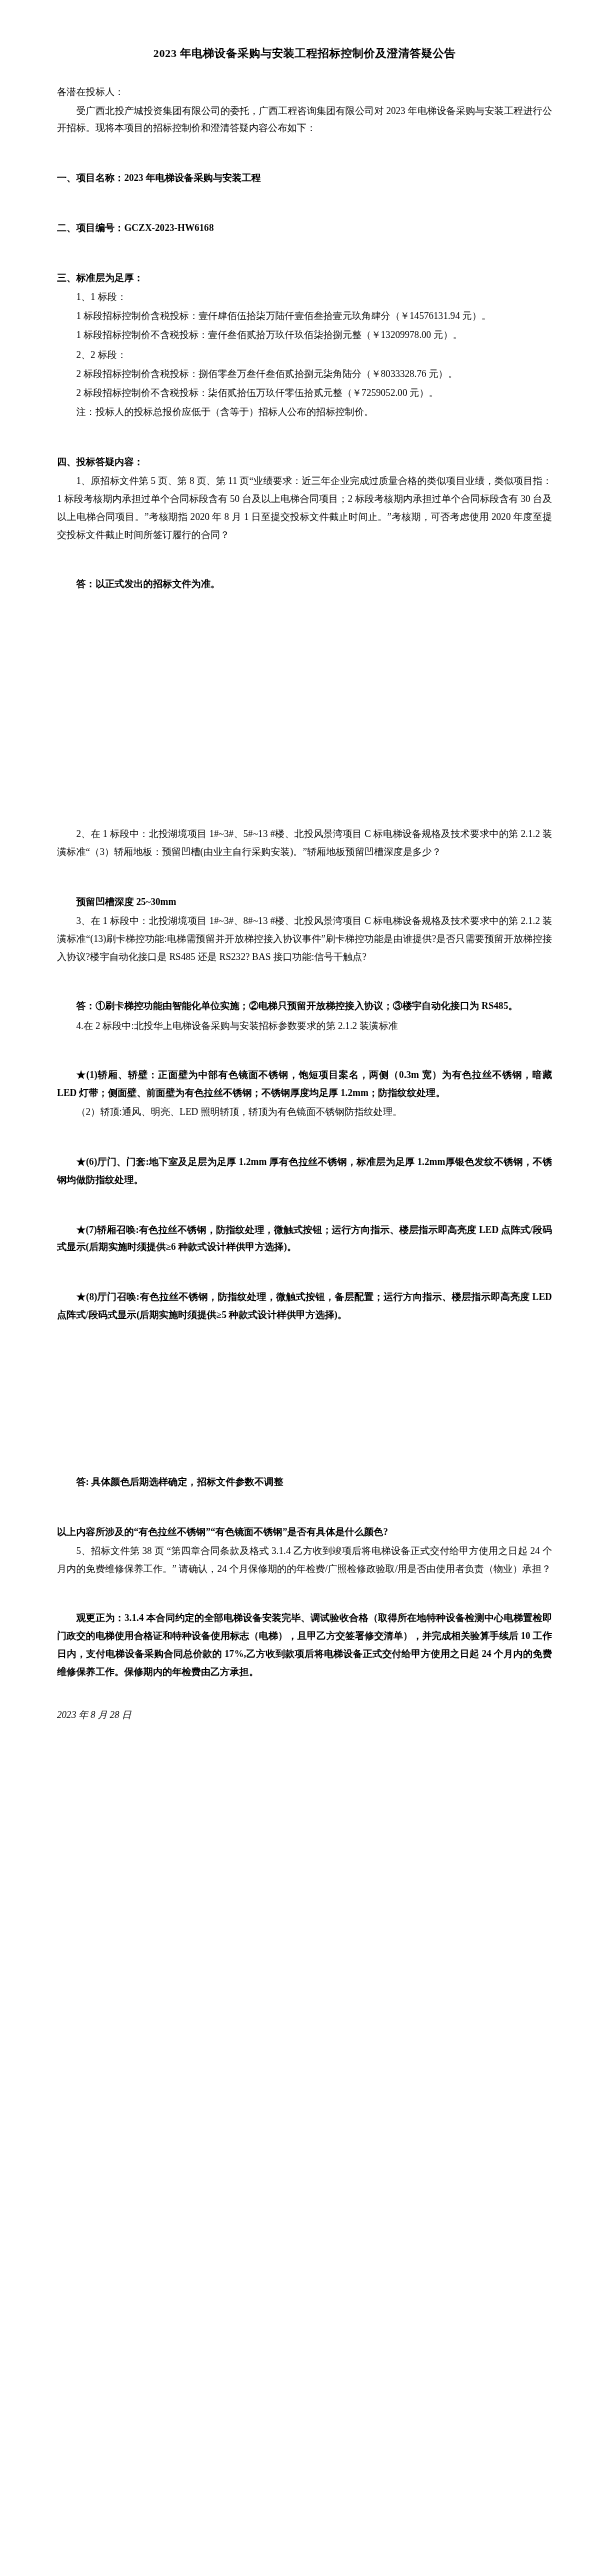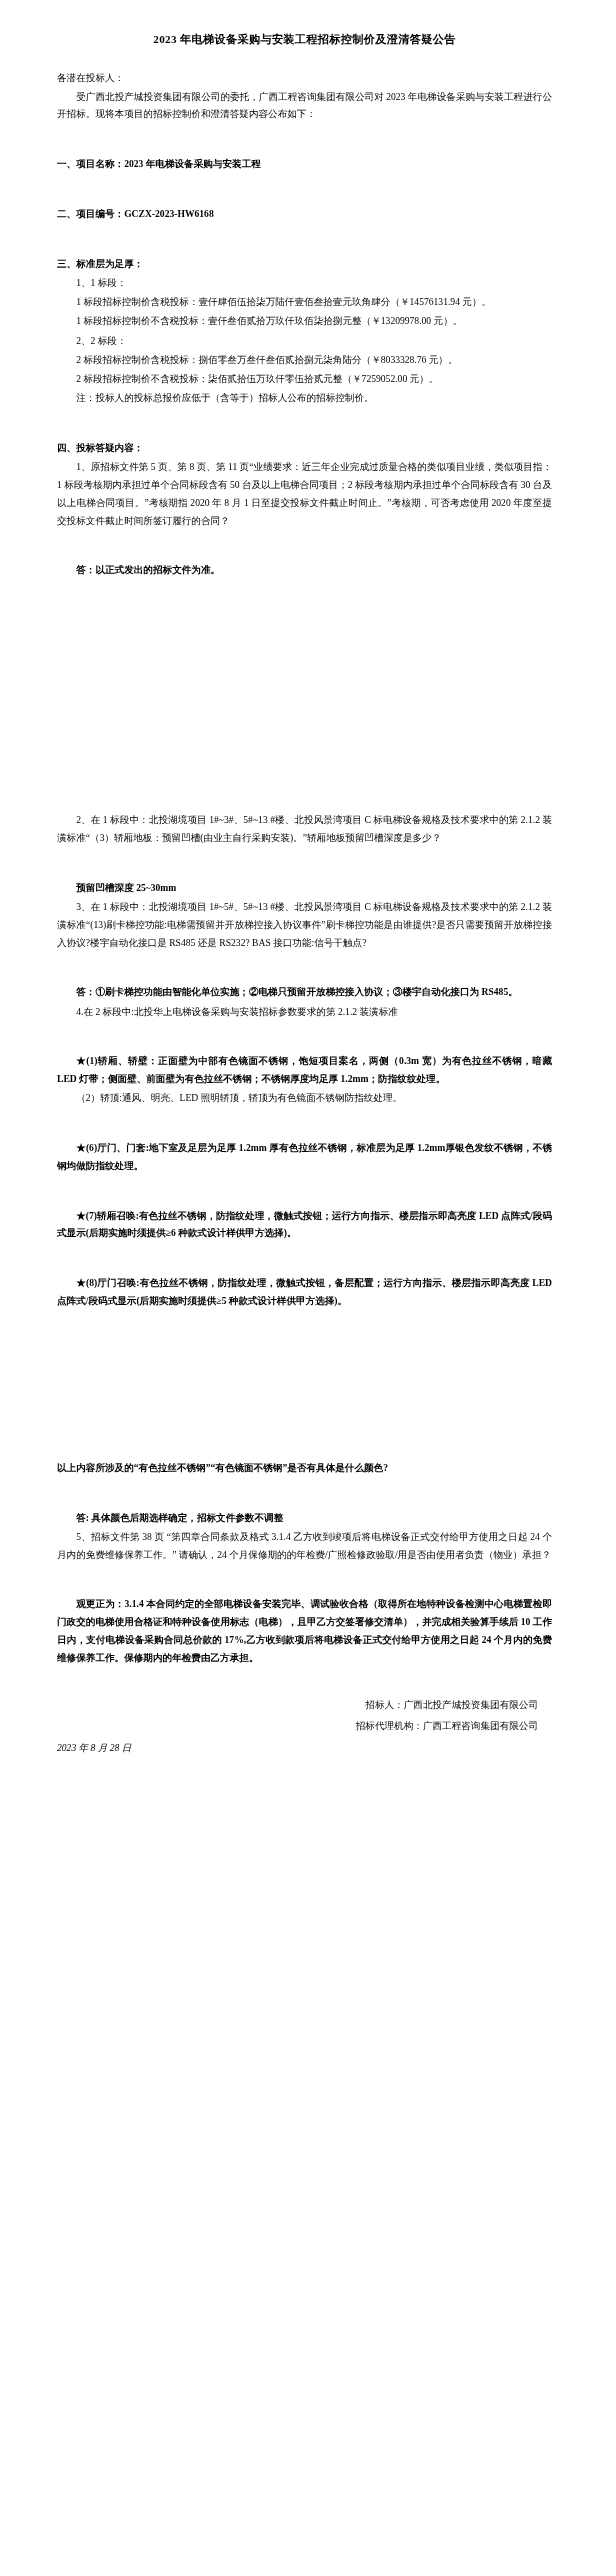--- a/index.html
+++ b/index.html
@@ -12,21 +12,21 @@
     min-height: 2576px;
     font-family: "Liberation Serif", "DejaVu Serif", serif;
     color: #000000;
     font-size: 9.6px;
     line-height: 1.85;
   }
   .page {
     width: 609px;
     min-height: 2576px;
     box-sizing: border-box;
-    padding: 26px 57px 31px 57px;
+    padding: 40px 57px 31px 57px;
     position: relative;
   }
   .doc-title {
     text-align: center;
     font-weight: bold;
     font-size: 11.2px;
     letter-spacing: 0.3px;
     margin: 4.6px 0 20px 0;
     line-height: 1.6;
   }
@@ -95,41 +95,37 @@
   <p class="para ind0 bold">四、投标答疑内容：</p>
 
   <p class="para ind2">1、原招标文件第 5 页、第 8 页、第 11 页“业绩要求：近三年企业完成过质量合格的类似项目业绩，类似项目指：1 标段考核期内承担过单个合同标段含有 50 台及以上电梯合同项目；2 标段考核期内承担过单个合同标段含有 30 台及以上电梯合同项目。”考核期指 2020 年 8 月 1 日至提交投标文件截止时间止。”考核期，可否考虑使用 2020 年度至提交投标文件截止时间所签订履行的合同？</p>
   <p class="para ind2 bold">答：以正式发出的招标文件为准。</p>
 
   <div class="spacer-lg"></div>
 
   <p class="para ind2">2、在 1 标段中：北投湖境项目 1#~3#、5#~13 #楼、北投风景湾项目 C 标电梯设备规格及技术要求中的第 2.1.2 装潢标准“（3）轿厢地板：预留凹槽(由业主自行采购安装)。”轿厢地板预留凹槽深度是多少？</p>
   <p class="para ind2 bold">预留凹槽深度 25~30mm</p>
 
-  <p class="para ind2">3、在 1 标段中：北投湖境项目 1#~5#、5#~13 #楼、北投风景湾项目 C 标电梯设备规格及技术要求中的第 2.1.2 装潢标准“(13)刷卡梯控功能:电梯需预留并开放梯控接入协议事件”刷卡梯控功能是由谁提供?是否只需要预留开放梯控接入协议?楼宇自动化接口是 RS485 还是 RS232? BAS 接口功能:信号干触点?</p>
+  <p class="para ind2">3、在 1 标段中：北投湖境项目 1#~3#、8#~13 #楼、北投风景湾项目 C 标电梯设备规格及技术要求中的第 2.1.2 装潢标准“(13)刷卡梯控功能:电梯需预留并开放梯控接入协议事件”刷卡梯控功能是由谁提供?是否只需要预留开放梯控接入协议?楼宇自动化接口是 RS485 还是 RS232? BAS 接口功能:信号干触点?</p>
   <p class="para ind2 bold">答：①刷卡梯控功能由智能化单位实施；②电梯只预留开放梯控接入协议；③楼宇自动化接口为 RS485。</p>
 
   <p class="para ind2">4.在 2 标段中:北投华上电梯设备采购与安装招标参数要求的第 2.1.2 装潢标准</p>
 
   <p class="para ind2 bold">★(1)轿厢、轿壁：正面壁为中部有色镜面不锈钢，饱短项目案名，两侧（0.3m 宽）为有色拉丝不锈钢，暗藏 LED 灯带；侧面壁、前面壁为有色拉丝不锈钢；不锈钢厚度均足厚 1.2mm；防指纹纹处理。</p>
   <p class="para ind2">（2）轿顶:通风、明亮、LED 照明轿顶，轿顶为有色镜面不锈钢防指纹处理。</p>
   <p class="para ind2 bold">★(6)厅门、门套:地下室及足层为足厚 1.2mm 厚有色拉丝不锈钢，标准层为足厚 1.2mm厚银色发纹不锈钢，不锈钢均做防指纹处理。</p>
   <p class="para ind2 bold">★(7)轿厢召唤:有色拉丝不锈钢，防指纹处理，微触式按钮；运行方向指示、楼层指示即高亮度 LED 点阵式/段码式显示(后期实施时须提供≥6 种款式设计样供甲方选择)。</p>
   <p class="para ind2 bold">★(8)厅门召唤:有色拉丝不锈钢，防指纹处理，微触式按钮，备层配置；运行方向指示、楼层指示即高亮度 LED 点阵式/段码式显示(后期实施时须提供≥5 种款式设计样供甲方选择)。</p>
 
   <div class="spacer-md"></div>
 
+  <p class="para ind2 bold">答: 具体颜色后期选样确定，招标文件参数不调整</p>
   <p class="para ind0 bold">以上内容所涉及的“有色拉丝不锈钢”“有色镜面不锈钢”是否有具体是什么颜色?</p>
-  <p class="para ind2 bold">答: 具体颜色后期选样确定，招标文件参数不调整</p>
 
   <p class="para ind2">5、招标文件第 38 页 “第四章合同条款及格式 3.1.4 乙方收到竣项后将电梯设备正式交付给甲方使用之日起 24 个月内的免费维修保养工作。” 请确认，24 个月保修期的的年检费/广照检修政验取/用是否由使用者负责（物业）承担？</p>
   <p class="para ind2 bold">观更正为：3.1.4 本合同约定的全部电梯设备安装完毕、调试验收合格（取得所在地特种设备检测中心电梯置检即门政交的电梯使用合格证和特种设备使用标志（电梯），且甲乙方交签署修交清单），并完成相关验算手续后 10 工作日内，支付电梯设备采购合同总价款的 17%,乙方收到款项后将电梯设备正式交付给甲方使用之日起 24 个月内的免费维修保养工作。保修期内的年检费由乙方承担。</p>
 
   <div class="spacer-sm"></div>
 
-  <div class="sign-block">
-    <p class="line">招标人：广西北投产城投资集团有限公司</p>
-    <p class="line">招标代理机构：广西工程咨询集团有限公司</p>
-  </div>
   <div class="sign-date">2023 年 8 月 28 日</div>
 
 </div>
 
 
 </body></html>

